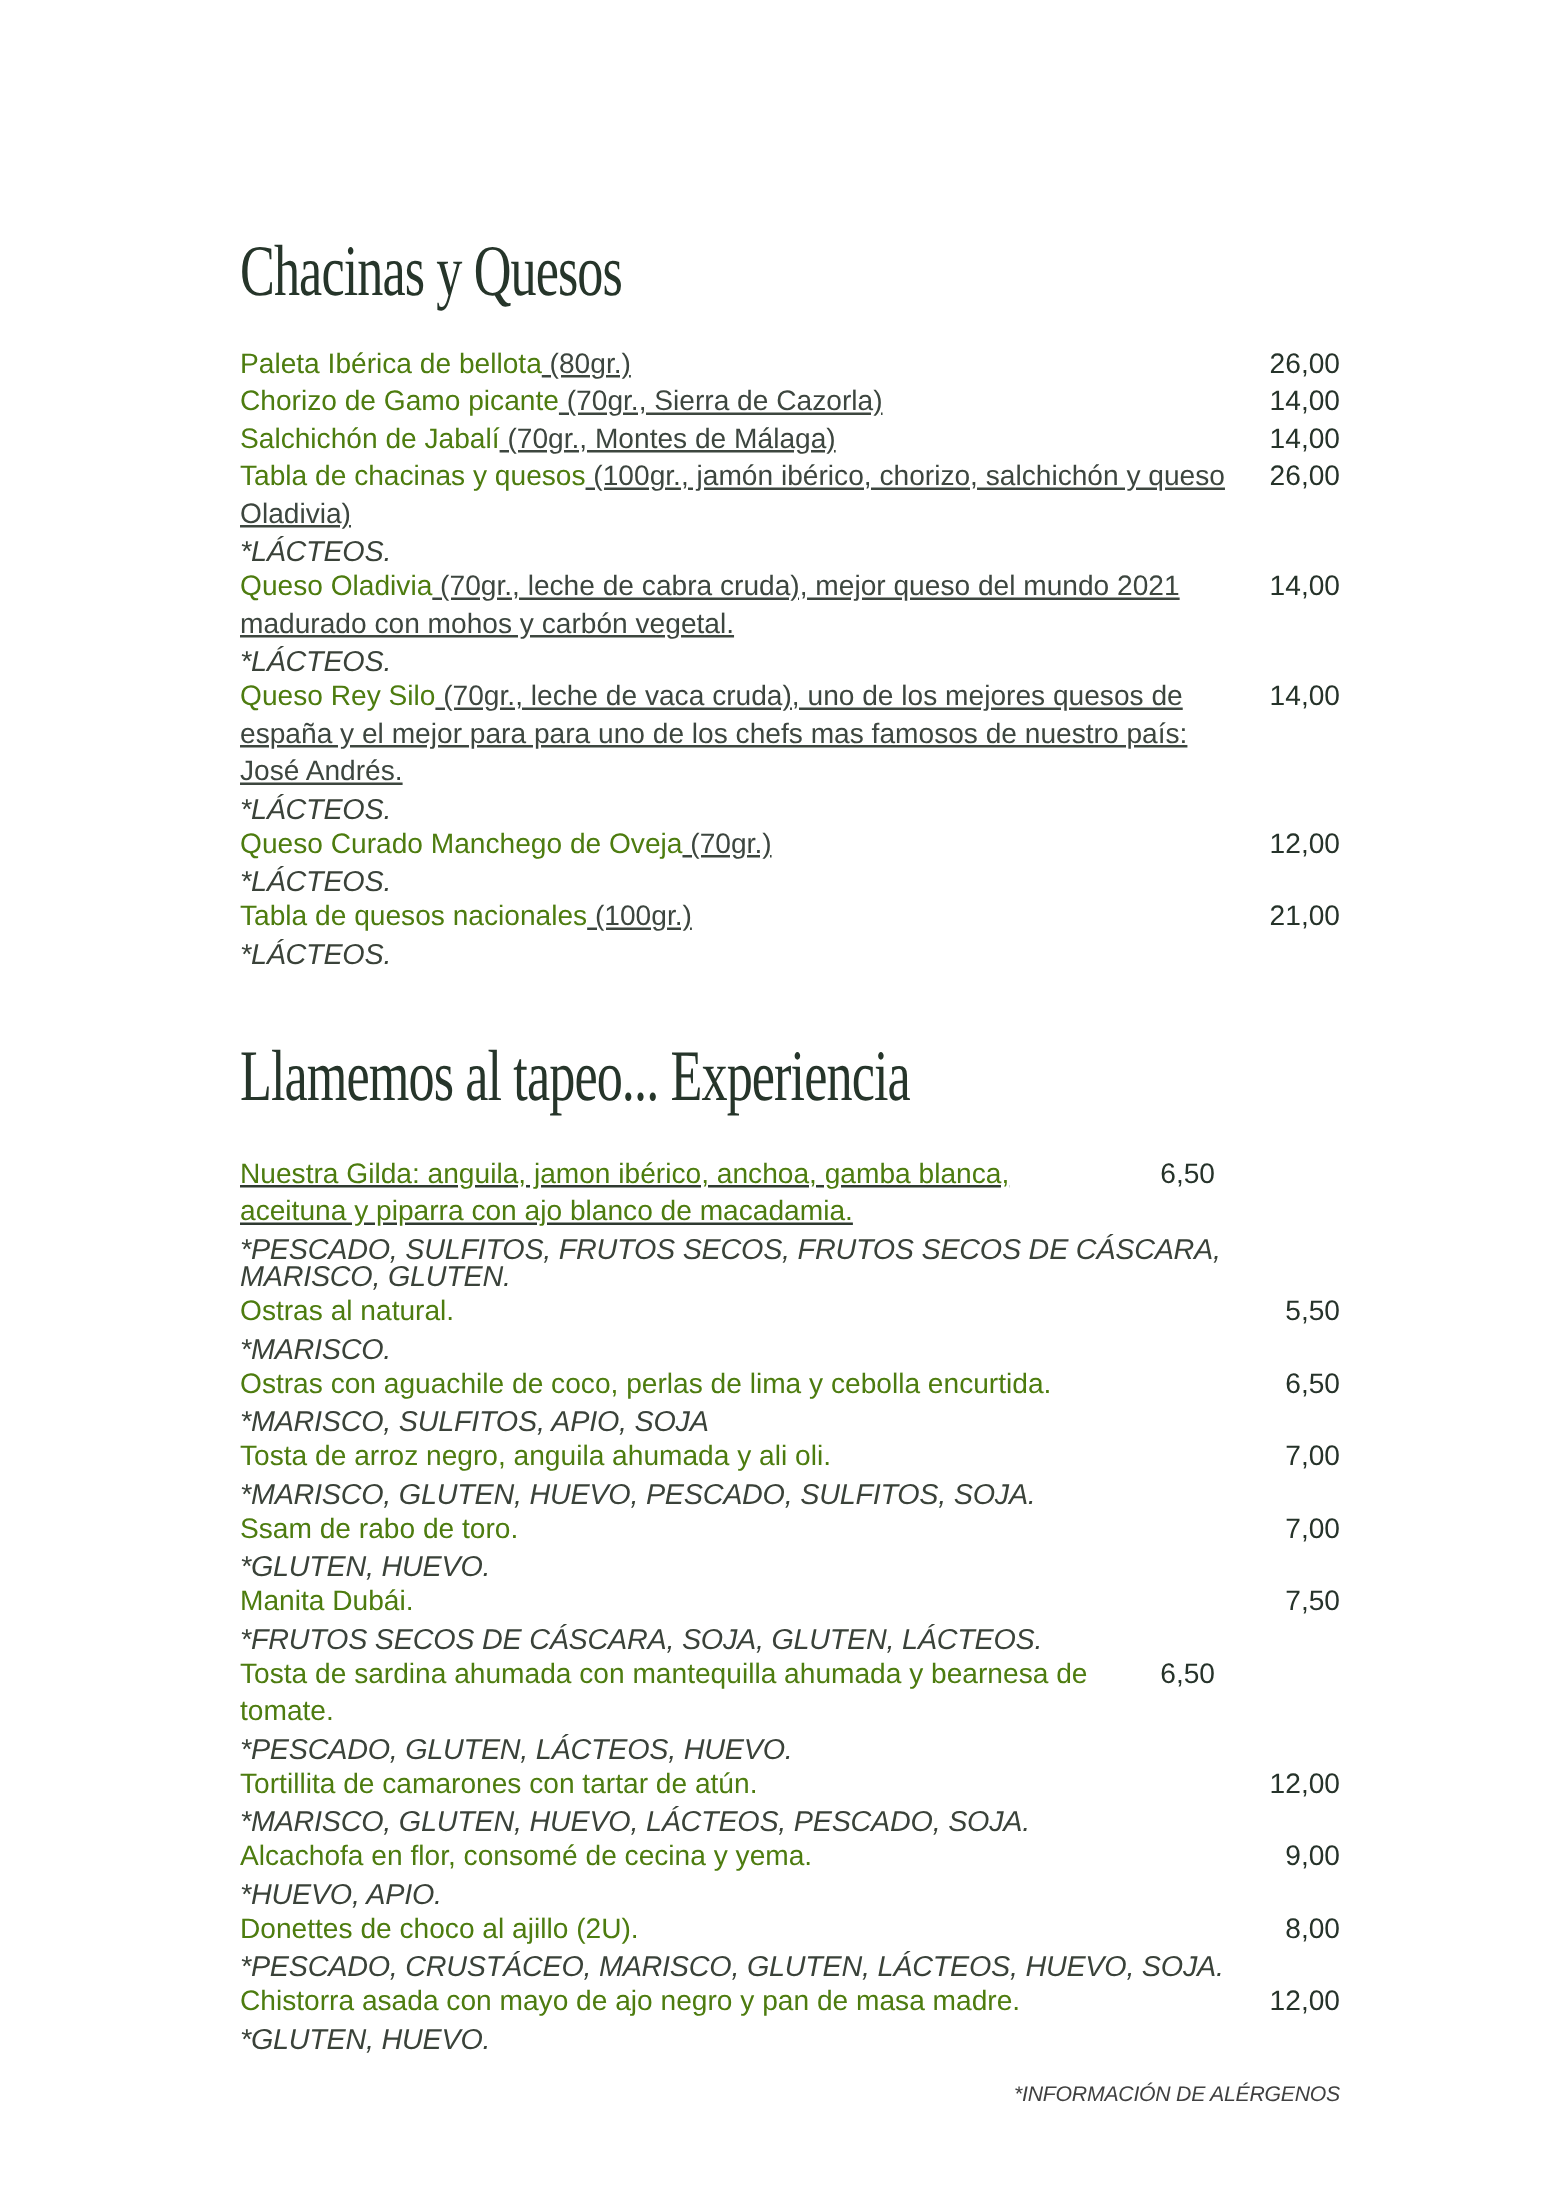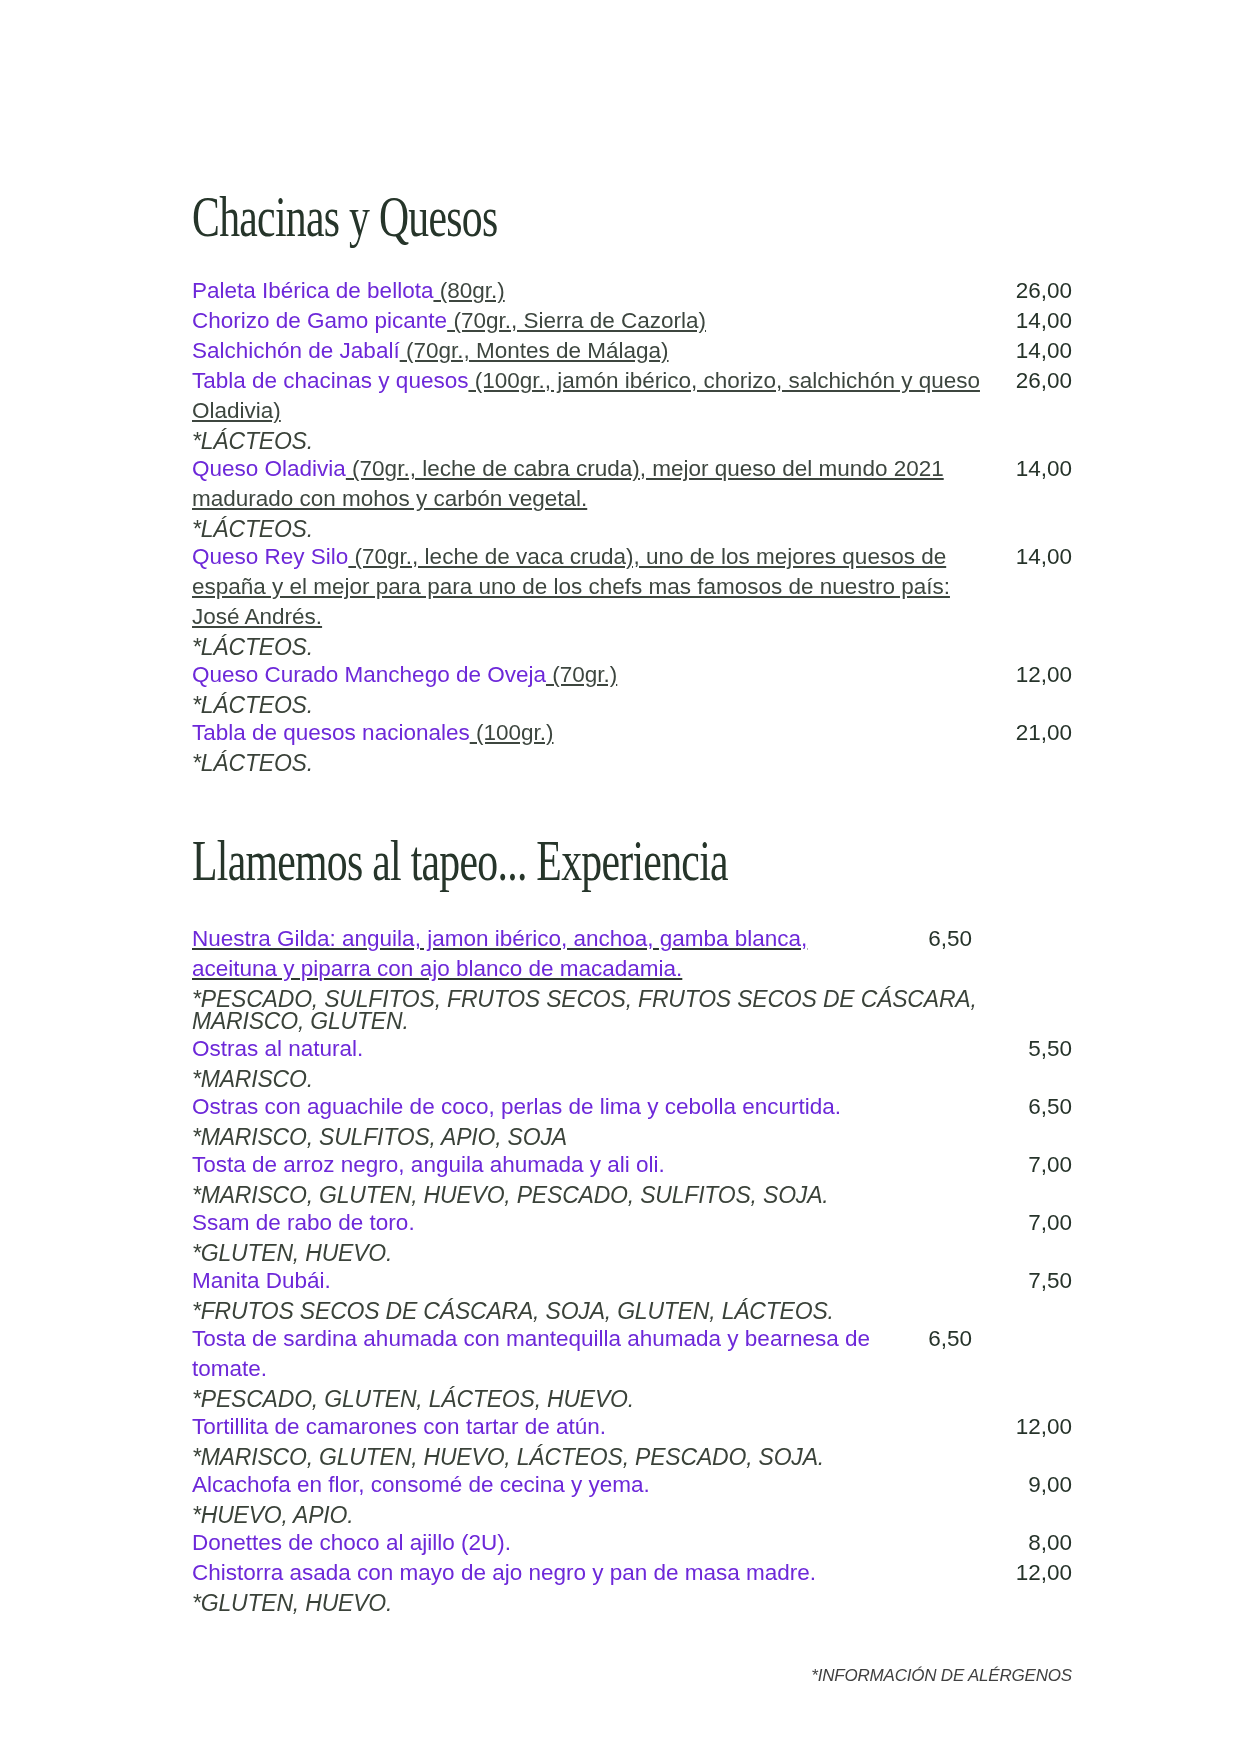--- a/index.html
+++ b/index.html
@@ -16,21 +16,21 @@
     transform-origin: left center;
     white-space: nowrap;
     margin: 0;
     line-height: 1;
     position: absolute;
   }
   .items { position: absolute; left: 0; width: 880px; }
   .item { position: relative; }
   .row { display: flex; align-items: flex-start; }
   .desc { flex: 1; font-size: 22.5px; line-height: 30px; color: #2f3a31; padding-right: 10px; }
-  .desc .name { color: #6d28d9; }
+  .desc .name { color: #4d7c0f; }
   .desc .detail { color: #3d463f; font-weight: normal; text-decoration: underline; }
   .price { width: 70px; text-align: right; font-size: 22.5px; line-height: 30px; color: #26332a; flex: none; }
   .allergen { font-size: 23px; font-style: italic; line-height: 22px; color: #3a4239; margin-top: 4px; margin-bottom: 2px; letter-spacing: -0.2px; }
   .footnote { position: absolute; right: 0; font-size: 17px; font-style: italic; color: #404040; letter-spacing: -0.2px; }
 </style>
 </head>
 <body>
 
 <div class="page">
 
@@ -156,20 +156,21 @@
         <div class="desc"><span class="name">Alcachofa en flor, consomé de cecina y yema.</span></div>
         <div class="price">9,00</div>
       </div>
       <div class="allergen">*HUEVO, APIO.</div>
     </div>
     <div class="item">
       <div class="row">
         <div class="desc"><span class="name">Donettes de choco al ajillo (2U).</span></div>
         <div class="price">8,00</div>
       </div>
+      <div class="allergen">*PESCADO, CRUSTÁCEO, MARISCO, GLUTEN, LÁCTEOS, HUEVO, SOJA.</div>
     </div>
     <div class="item">
       <div class="row">
         <div class="desc"><span class="name">Chistorra asada con mayo de ajo negro y pan de masa madre.</span></div>
         <div class="price">12,00</div>
       </div>
       <div class="allergen">*GLUTEN, HUEVO.</div>
     </div>
   </div>
 

